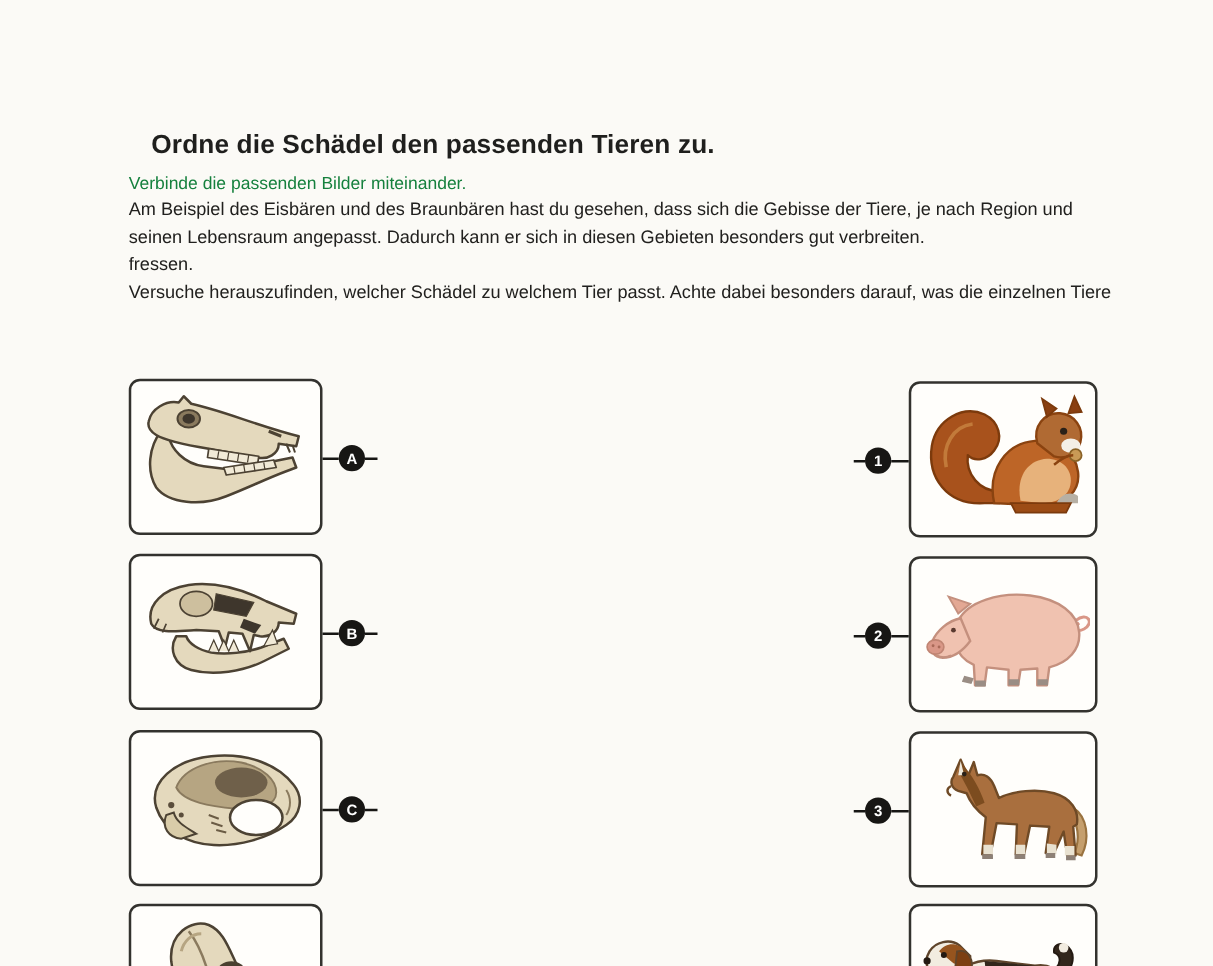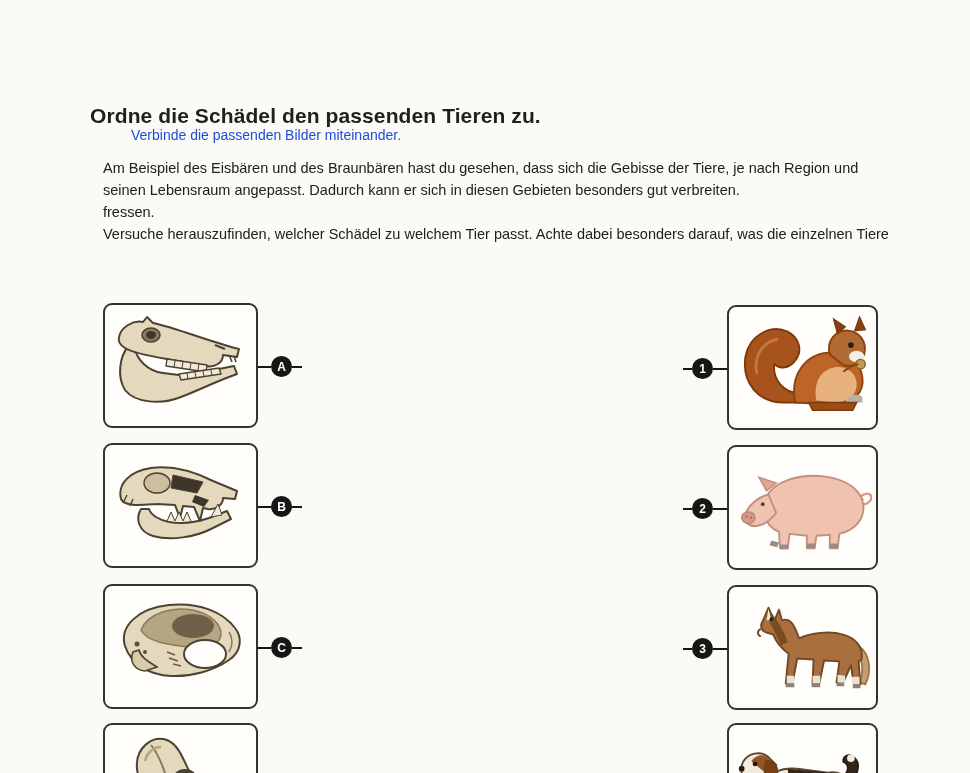--- a/index.html
+++ b/index.html
@@ -4,26 +4,26 @@
 <style>
   html,body{margin:0;padding:0}
   body{
     width:970px;height:773px;overflow:hidden;position:relative;
     background:#fbfaf6;
     font-family:"Liberation Sans", sans-serif;
     color:#21201e;
   }
   .abs{position:absolute}
   .page-title{
-    left:90px;top:90px;width:760px;
+    left:121px;top:90px;width:760px;
     font-size:21px;font-weight:bold;color:#1f1f1d;letter-spacing:.1px;
   }
   .page-subtitle{
-    left:103px;top:127px;width:760px;
-    font-size:14px;color:#1d4ed8;margin-left:28px;
+    left:103px;top:138px;width:760px;
+    font-size:14px;color:#15803d;
   }
   .intro{
     left:103px;top:157px;width:780px;
     font-size:14.5px;line-height:22px;color:#21201e;
   }
   .intro div{white-space:nowrap}
   .card{
     position:absolute;box-sizing:border-box;
     background:#fffefb;border:2px solid #33322e;border-radius:9px;
     display:flex;align-items:center;justify-content:center;overflow:hidden;

